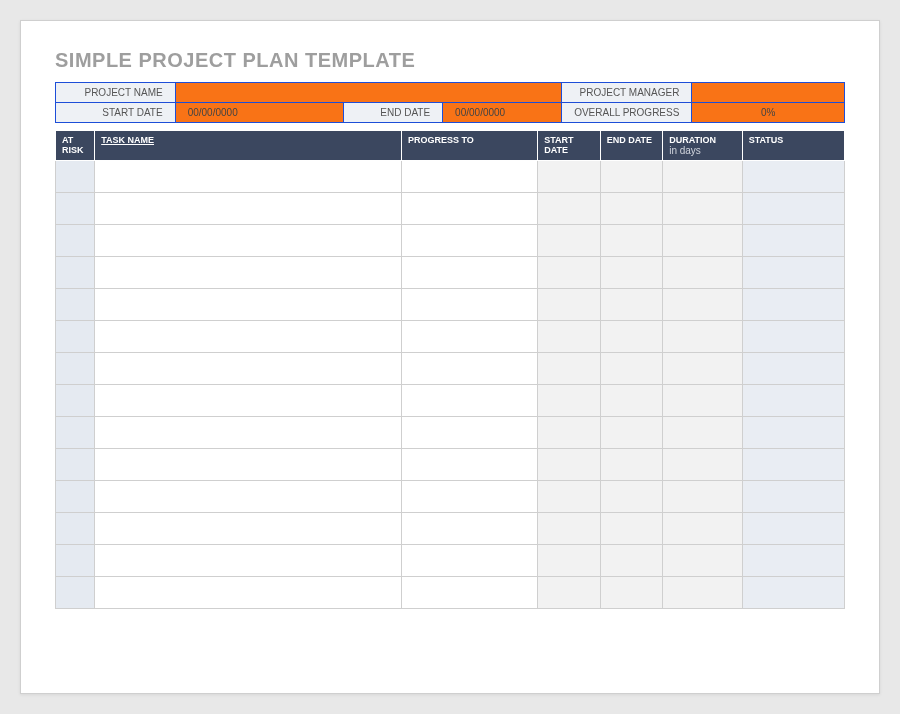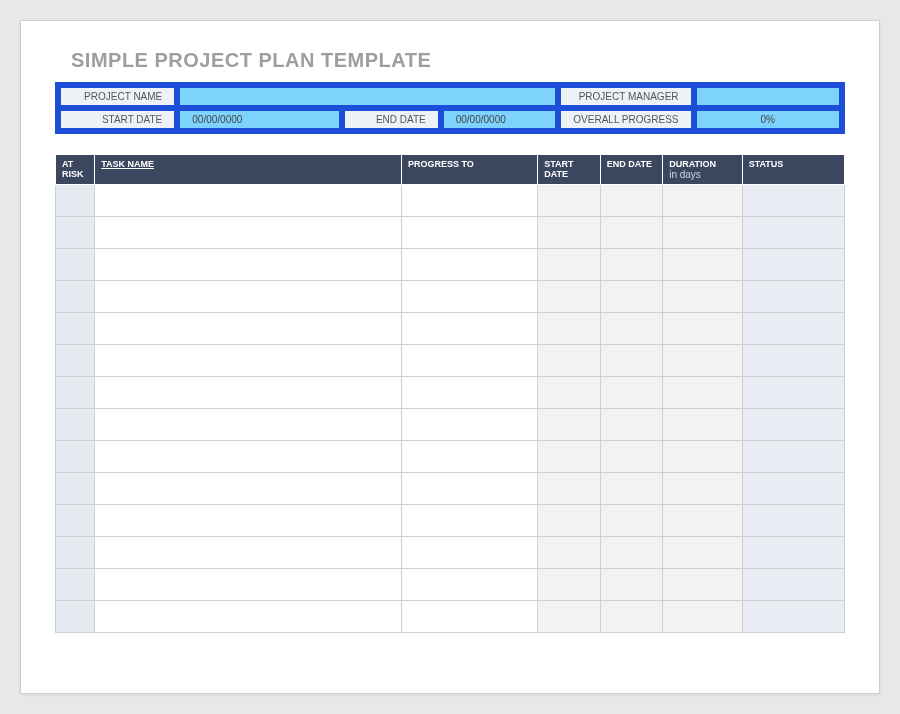--- a/index.html
+++ b/index.html
@@ -18,39 +18,39 @@
     background: #ffffff;
     border: 1px solid #cfcfcf;
     box-shadow: 0 1px 3px rgba(0,0,0,0.08);
     padding: 28px 34px 30px 34px;
   }
   .title {
     font-size: 20px;
     font-weight: bold;
     color: #9e9e9e;
     letter-spacing: 0.5px;
-    margin: 0 0 10px 16px;
+    margin: 0 0 10px 0;
   }
 
   
   .hdr { width: 100%; border-collapse: collapse; font-size: 10px; color:#444; }
-  .hdr td { border: 6px solid #1d4ed8; padding: 3px 12px; height: 20px; vertical-align: middle; }
+  .hdr td { border: 1px solid #1d4ed8; padding: 3px 12px; height: 20px; vertical-align: middle; }
   .lbl { background:#eef1f5; text-align:right; font-weight:normal; color:#555; white-space:nowrap; }
-  .val { background:#7dd3fc; }
+  .val { background:#f97316; }
   .center { text-align:center; }
 
   .col-lbl1 { width: 120px; }
   .col-val1 { width: 170px; }
   .col-lbl2 { width: 100px; }
   .col-val2 { width: 120px; }
   .col-lbl3 { width: 103px; }
   .col-val3 { width: 155px; }
 
   
-  .tasks-wrap { margin-top: 20px; }
+  .tasks-wrap { margin-top: 7px; }
   .tasks { width:100%; border-collapse: collapse; font-size: 9px; }
   .tasks th {
     background:#3b475f;
     color:#ffffff;
     text-align:left;
     font-weight:bold;
     padding: 4px 6px;
     border: 1px solid #ffffff;
     vertical-align: top;
     height: 30px;

